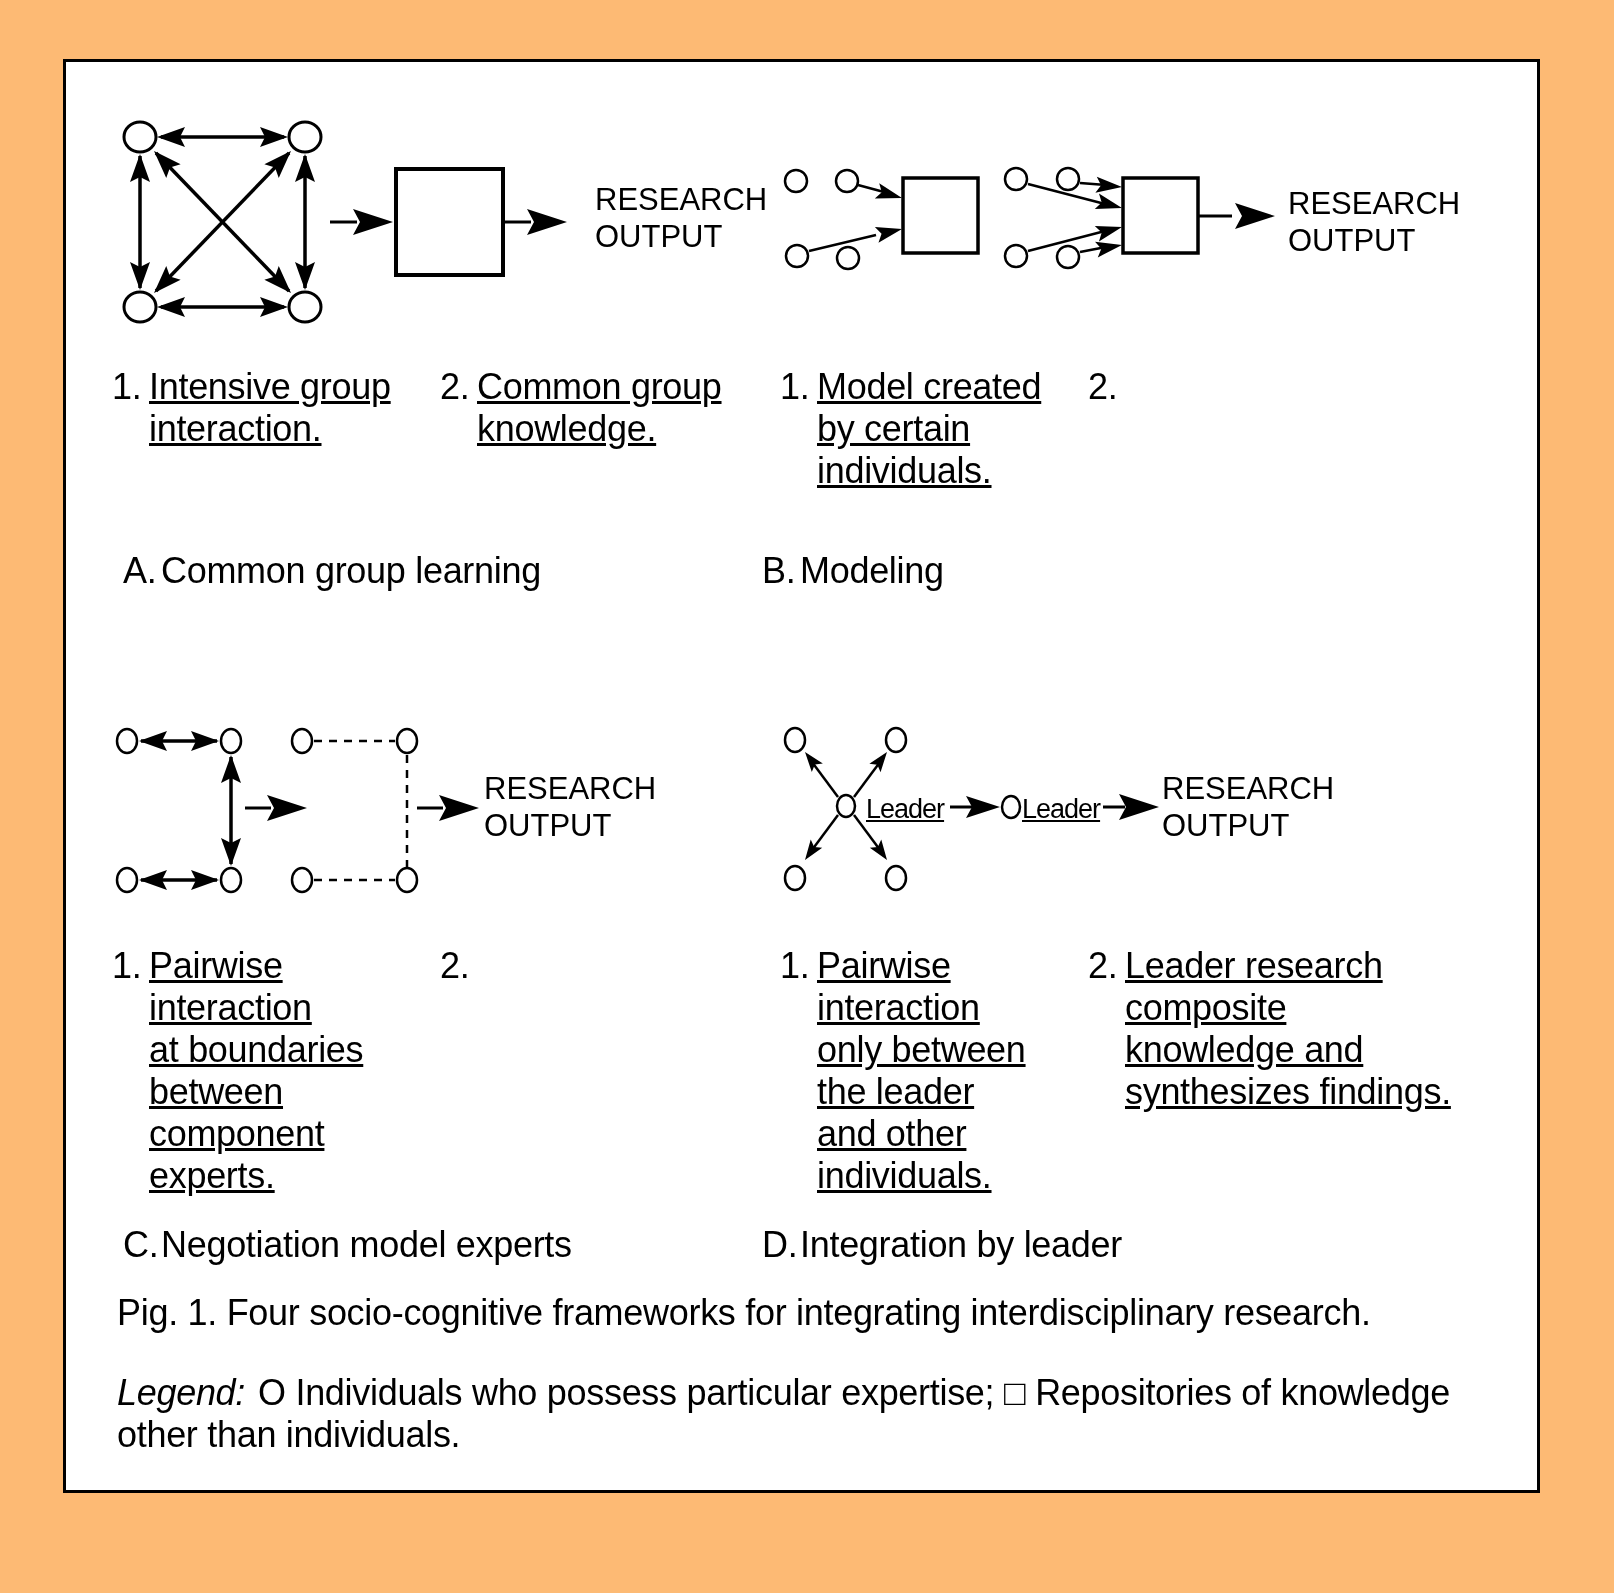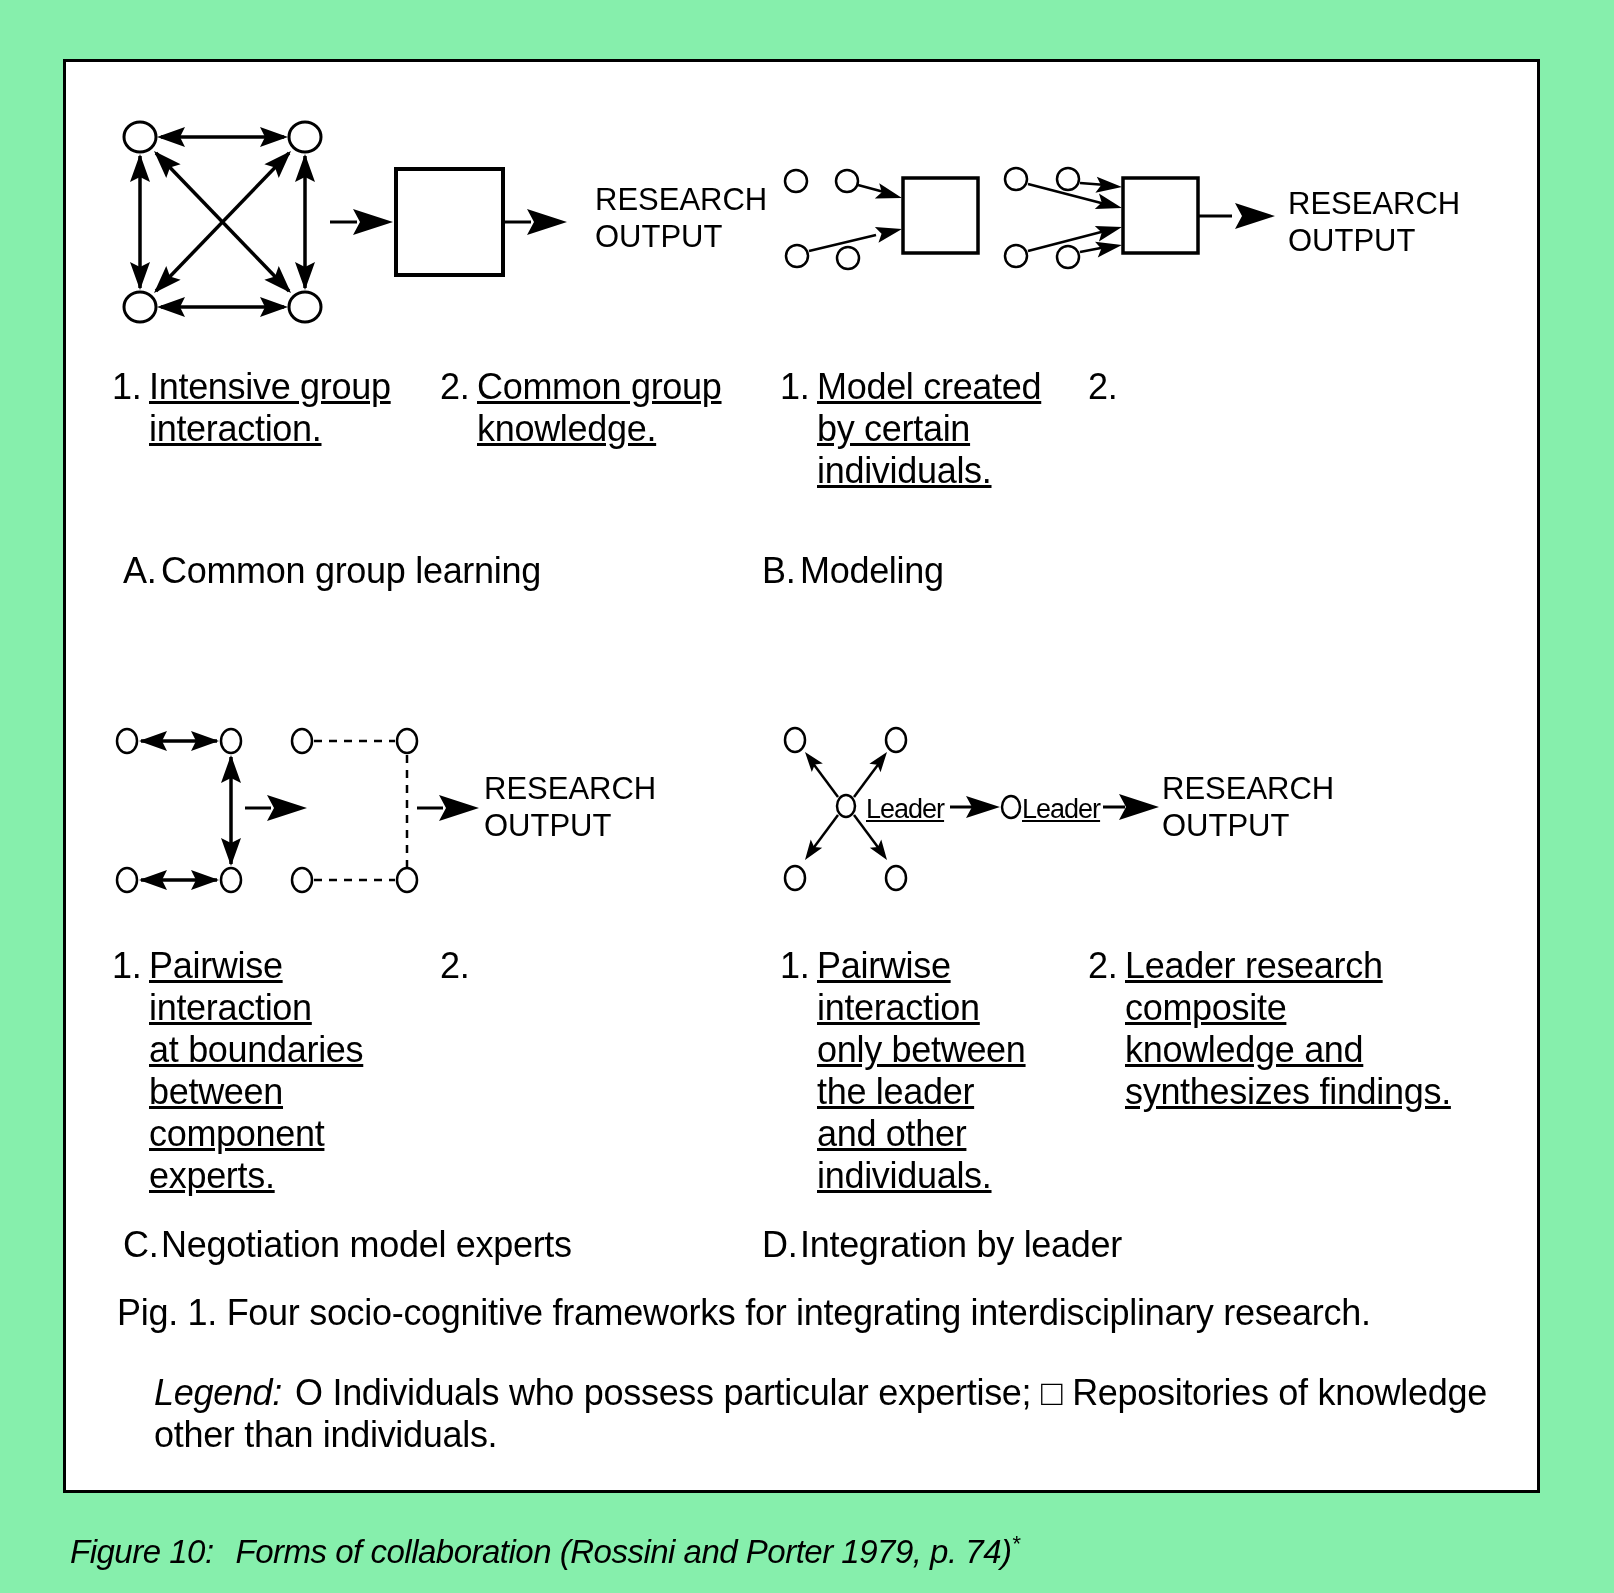--- a/index.html
+++ b/index.html
@@ -1,19 +1,19 @@
 <!DOCTYPE html>
 <html><head>
 <meta charset="utf-8">
 <style>
   html,body{margin:0;padding:0;background:#fff;}
   .canvas{
     position:relative;
     width:1614px;height:1593px;
-    background:#86efac;
+    background:#fdba74;
     font-family:"Liberation Sans","DejaVu Sans",sans-serif;
     color:#000;
     overflow:hidden;
   }
   .frame{
     position:absolute;left:63px;top:59px;width:1471px;height:1428px;
     border:3px solid #000;background:#fff;
   }
   .svgbox{position:absolute;}
   svg .node{fill:#fff;stroke:#000;stroke-width:3px;}
@@ -44,21 +44,21 @@
   .leader{
     position:absolute;
     font-size:27px;line-height:34px;letter-spacing:-1px;text-decoration:underline;
   }
   .pigcap{
     position:absolute;left:117px;top:1292px;
     font-size:36px;line-height:42px;letter-spacing:-0.3px;
   }
   .legend{
     position:absolute;left:117px;top:1372px;width:1390px;
-    font-size:36px;line-height:42px;letter-spacing:-0.3px;margin-left:37px;
+    font-size:36px;line-height:42px;letter-spacing:-0.3px;
   }
   .legend .lg-label{font-style:italic;margin-right:13px;}
   .figcap{
     position:absolute;left:70px;top:1524px;
     font-style:italic;font-size:33px;line-height:40px;letter-spacing:-0.5px;
   }
   .figcap .gap{margin-left:22px;}
   .figcap .sup{font-size:22px;vertical-align:12px;}
 </style>
 </head>
@@ -276,17 +276,14 @@
 
   <div class="pigcap">Pig. 1. Four socio-cognitive frameworks for integrating interdisciplinary research.</div>
 
   <div class="legend">
     <div>
       <span class="lg-label">Legend:</span><span>O Individuals who possess particular expertise; □ Repositories of knowledge</span>
     </div>
     <div>other than individuals.</div>
   </div>
 
-  <div class="figcap">
-    <span>Figure 10:</span><span class="gap">Forms of collaboration (Rossini and Porter 1979, p. 74)</span><span class="sup">*</span>
-  </div>
 
 </div>
 
 </body></html>

